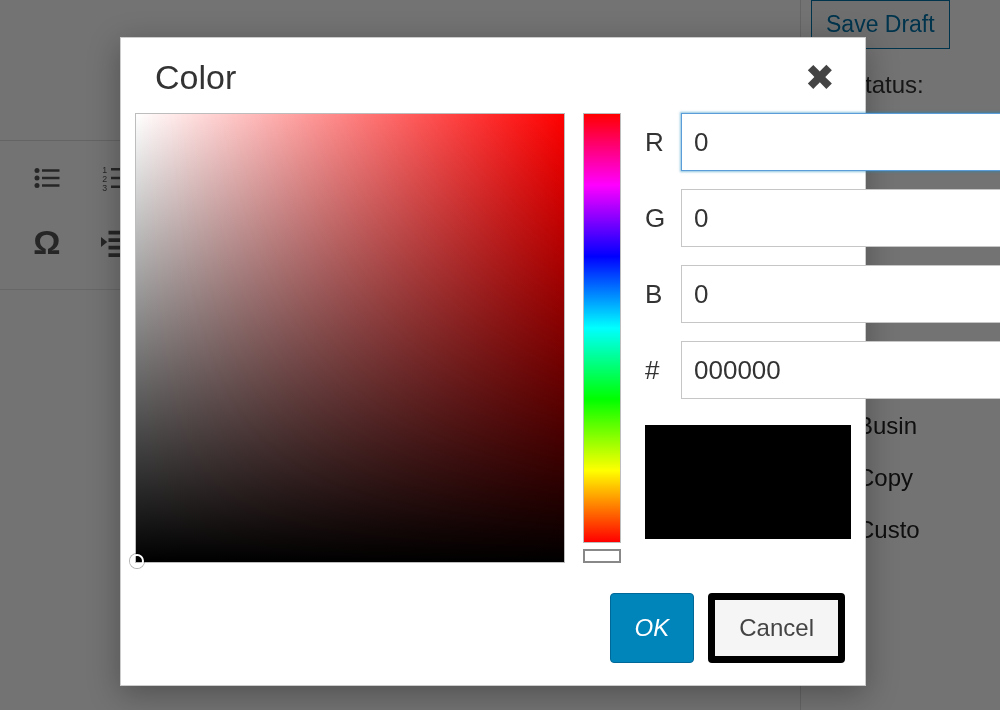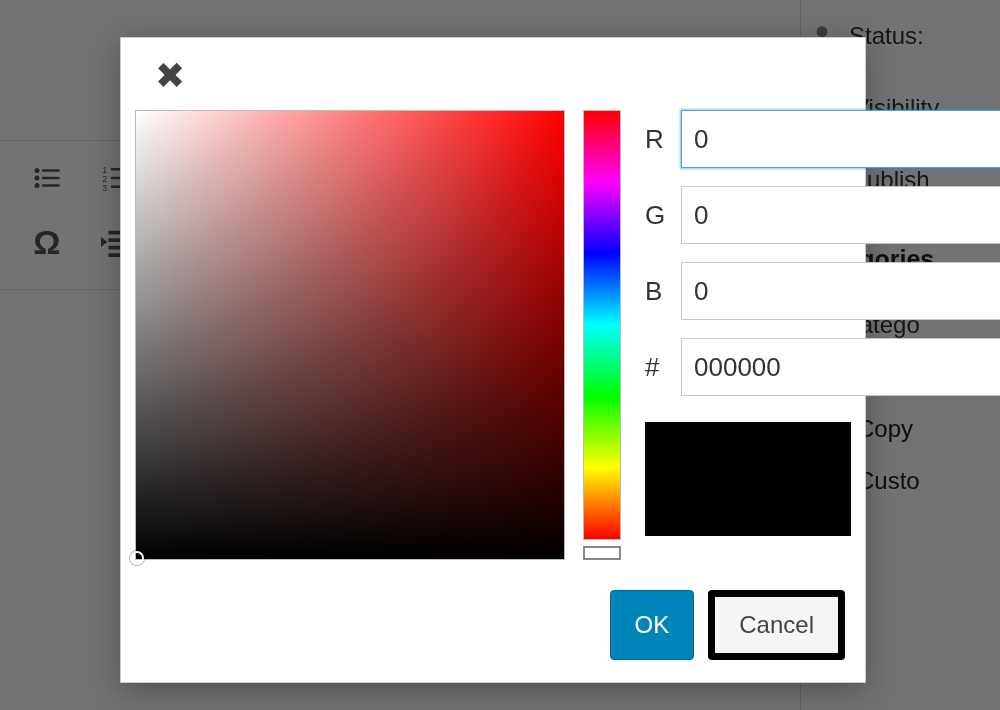--- a/index.html
+++ b/index.html
@@ -109,21 +109,21 @@
   }
 
   .dlg-footer {
     display: flex; justify-content: flex-end; gap: 14px;
     padding: 18px 20px 22px 20px;
   }
   .btn {
     font-size: 24px; padding: 14px 24px; border-radius: 4px; cursor: pointer;
     border: 1px solid transparent;
   }
-  .btn-primary { background: #0085ba; color: #fff; border-color: #006799; }
+  .btn-primary { background: #0085ba; color: #fff; border-color: #006799; font-style: italic; }
   .btn-secondary { background: #f5f5f5; color: #444; border: 7px solid #000000; }
 </style>
 </head>
 <body>
 
 <div class="editor-bg">
   <div class="editor-toolbar">
     <div class="tb-row">
       <span class="tb-icon">
         <svg width="30" height="30" viewBox="0 0 24 24" fill="#555">
@@ -154,20 +154,21 @@
             <rect x="6" y="9" width="18" height="3"></rect>
             <rect x="6" y="15" width="18" height="3"></rect>
             <rect x="6" y="21" width="18" height="3"></rect>
             <polygon points="5,12 0,8 0,16"></polygon>
           </svg>
       </span>
     </div>
   </div>
 
   <div class="sidebar">
+    <button class="save-draft">Save Draft</button>
     <div class="sidebar-row">
       <svg width="26" height="26" viewBox="0 0 24 24" fill="#82878c">
           <circle cx="12" cy="8" r="5"></circle>
           <rect x="11" y="12" width="2" height="10"></rect>
         </svg>
       <span>Status:</span>
     </div>
     <div class="sidebar-row">
       <svg width="30" height="26" viewBox="0 0 24 24" fill="#82878c">
           <ellipse cx="12" cy="12" rx="11" ry="7" fill="none" stroke="#82878c" stroke-width="3"></ellipse>
@@ -203,20 +204,21 @@
         <span>Custo</span>
       </div>
     </div>
   </div>
 </div>
 
 <div class="overlay"></div>
 
 <div class="dialog">
   <div class="dlg-header">
+    <div class="dlg-title">Color</div>
     <div class="close-x">✖</div>
   </div>
 
   <div class="dlg-body">
     <div class="sv-area">
       <div class="sv-cursor"></div>
     </div>
 
     <div class="hue-col">
       <div class="hue-strip"></div>

